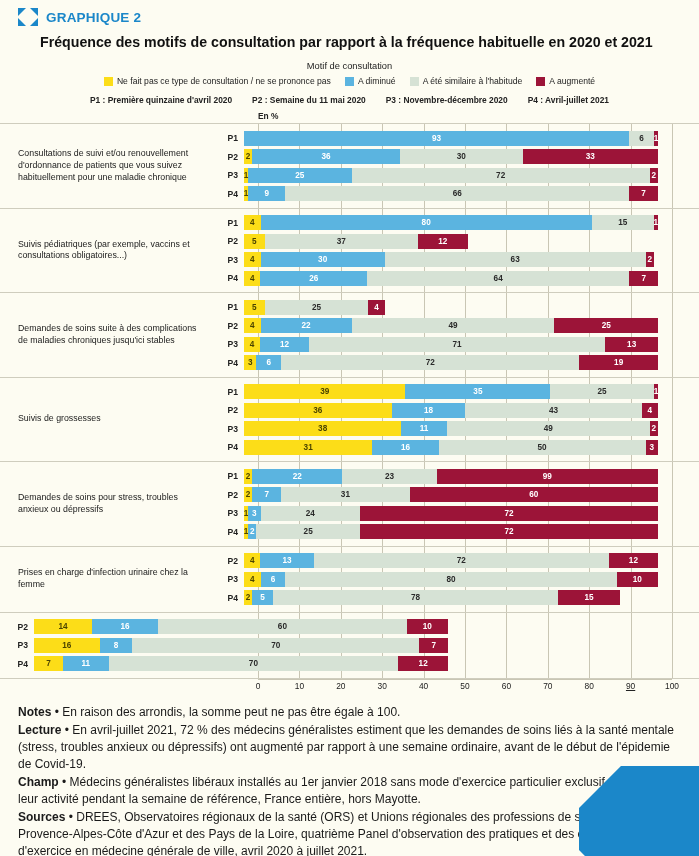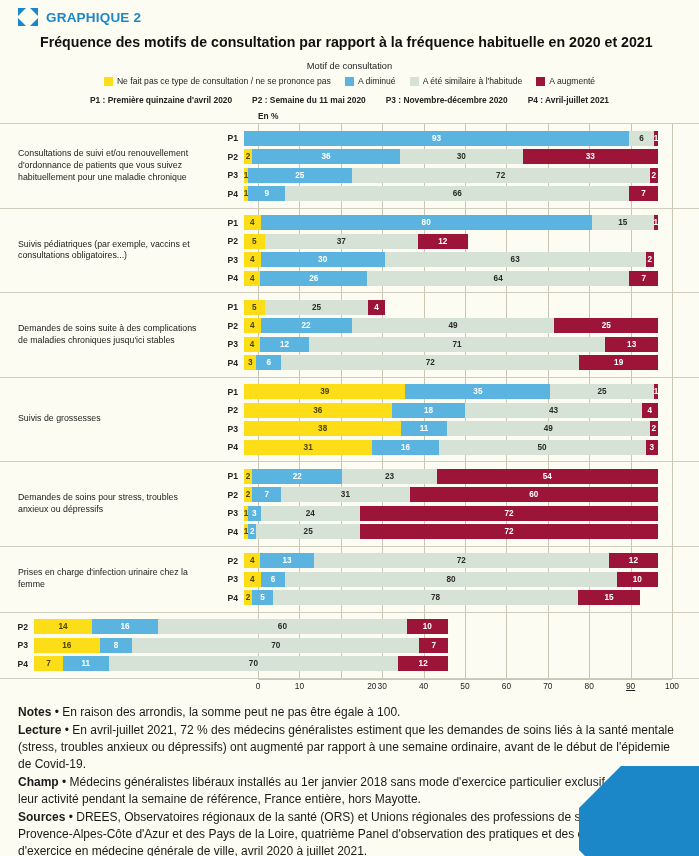--- a/index.html
+++ b/index.html
@@ -448,21 +448,21 @@
               <div class="seg s0" title="Ne fait pas ce type de consultation / ne se prononce pas: 2%" style="width: 8.28px;">
                 <span>2</span>
               </div>
               <div class="seg s1" title="A diminué: 22%" style="width: 91.08px;">
                 <span>22</span>
               </div>
               <div class="seg s2" title="A été similaire à l'habitude: 23%" style="width: 95.22px;">
                 <span>23</span>
               </div>
               <div class="seg s3" title="A augmenté: 54%" style="width: 223.56px;">
-                <span>54</span>
+                <span>99</span>
               </div>
             </div>
           </div>
           <div class="row">
             <div class="plab">P2</div>
             <div class="bar">
               <div class="seg s0" title="Ne fait pas ce type de consultation / ne se prononce pas: 2%" style="width: 8.28px;">
                 <span>2</span>
               </div>
               <div class="seg s1" title="A diminué: 7%" style="width: 28.98px;">
@@ -551,21 +551,21 @@
           </div>
           <div class="row">
             <div class="plab">P4</div>
             <div class="bar">
               <div class="seg s0" title="Ne fait pas ce type de consultation / ne se prononce pas: 2%" style="width: 8.28px;">
                 <span>2</span>
               </div>
               <div class="seg s1" title="A diminué: 5%" style="width: 20.7px;">
                 <span>5</span>
               </div>
-              <div class="seg s2" title="A été similaire à l'habitude: 78%" style="width: 285px; padding-left: 20px;">
+              <div class="seg s2" title="A été similaire à l'habitude: 78%" style="width: 285px;">
                 <span>78</span>
               </div>
               <div class="seg s3" title="A augmenté: 15%" style="width: 62.1px;">
                 <span>15</span>
               </div>
             </div>
           </div>
         </div>
       </div>
       <div class="group last">
@@ -623,21 +623,21 @@
           </div>
         </div>
       </div>
     </div>
 </div>
 
 <div class="axis-line"></div>
 <div class="axis" id="axis">
     <span class="tick" style="left: 0px;">0</span>
     <span class="tick" style="left: 41.4px;">10</span>
-    <span class="tick" style="left: 82.8px; margin-left: 31px;">20</span>
+    <span class="tick" style="left: 82.8px;">20</span>
     <span class="tick" style="left: 124.2px;">30</span>
     <span class="tick" style="left: 165.6px;">40</span>
     <span class="tick" style="left: 207px;">50</span>
     <span class="tick" style="left: 248.4px;">60</span>
     <span class="tick" style="left: 289.8px;">70</span>
     <span class="tick" style="left: 331.2px;">80</span>
     <span class="tick" style="left: 372.6px; text-decoration: underline;">90</span>
     <span class="tick" style="left: 414px;">100</span>
   </div>
 

